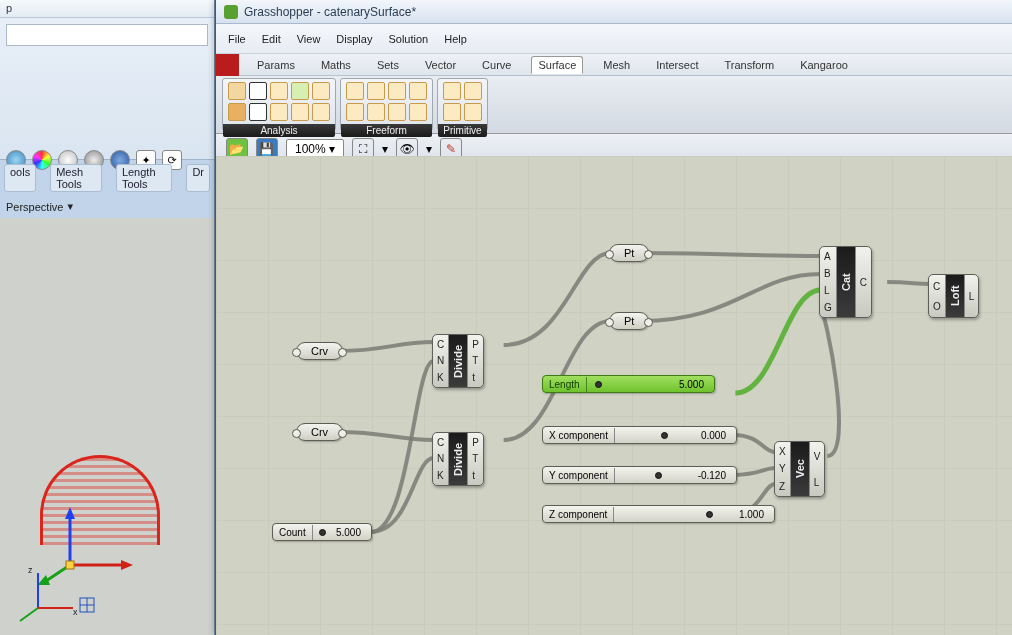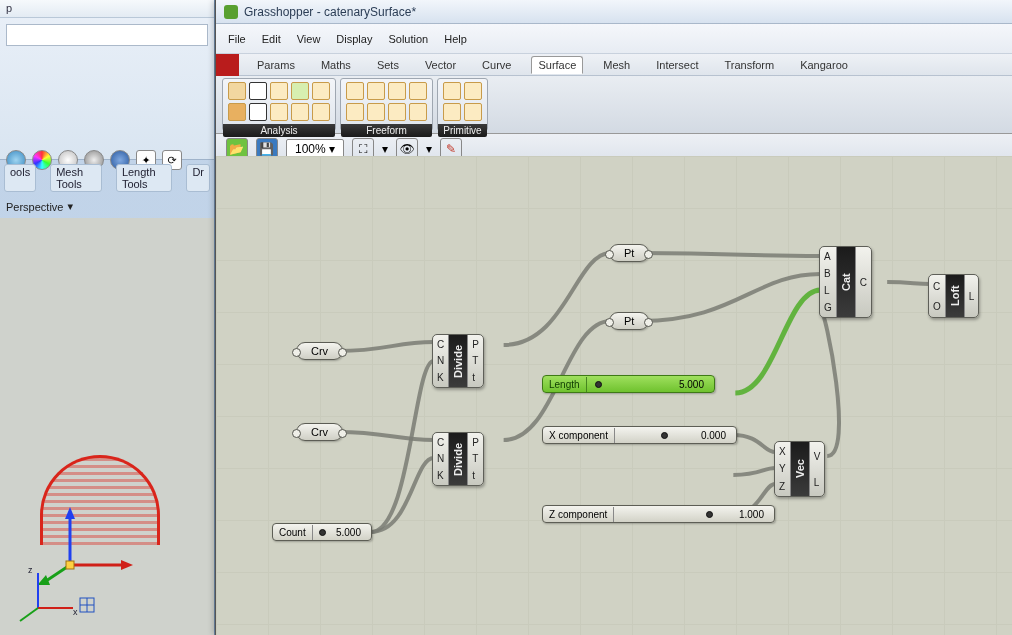--- a/index.html
+++ b/index.html
@@ -564,20 +564,27 @@
           <span class="val">5.000</span>
         </div>
     </div>
     <div class="slider" style="left:326px;top:270px;width:195px;height:18px;">
       <div class="lbl">X component</div>
       <div class="track">
           <div class="knob" style="left:46px;"></div>
           <span class="val">0.000</span>
         </div>
     </div>
+    <div class="slider" style="left:326px;top:310px;width:195px;height:18px;">
+      <div class="lbl">Y component</div>
+      <div class="track">
+          <div class="knob" style="left:40px;"></div>
+          <span class="val">-0.120</span>
+        </div>
+    </div>
     <div class="slider" style="left:326px;top:349px;width:233px;height:18px;">
       <div class="lbl">Z component</div>
       <div class="track">
           <div class="knob" style="left:92px;"></div>
           <span class="val">1.000</span>
         </div>
     </div>
 
   </div>
 </div>

